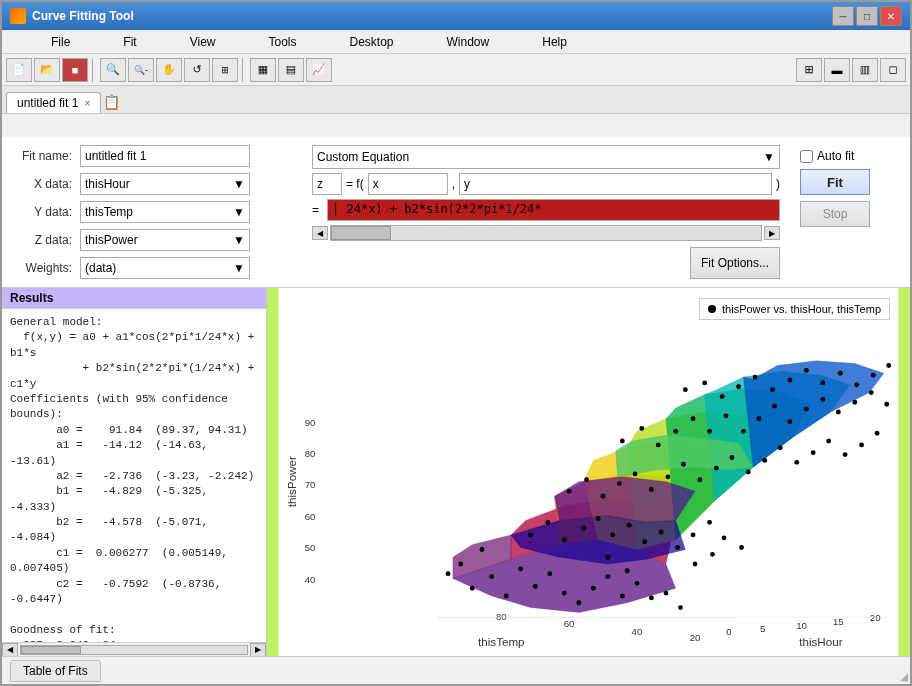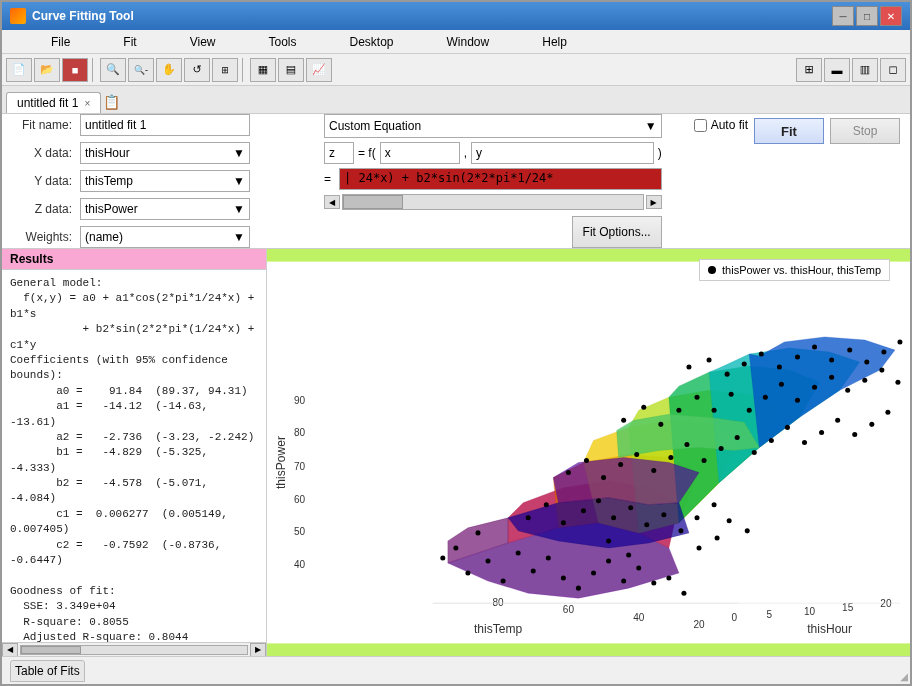--- a/index.html
+++ b/index.html
@@ -139,24 +139,25 @@
       display: flex;
       align-items: center;
       justify-content: center;
       font-size: 14px;
       cursor: pointer;
       color: #555;
     }
     .fit-config {
       background: white;
       border-bottom: 1px solid #ccc;
-      padding: 0 10px;
-      display: flex;
-      gap: 32px;
+      padding: 8px 10px;
+      display: flex;
+      gap: 20px;
       flex-shrink: 0;
+      margin-top: 23px;
     }
     .fit-left {
       display: flex;
       flex-direction: column;
       gap: 6px;
       min-width: 280px;
     }
     .fit-row {
       display: flex;
       align-items: center;
@@ -230,21 +231,21 @@
       gap: 2px;
     }
     .eq-scrollbar {
       flex: 1;
       height: 16px;
       background: #e0e0e0;
       border: 1px solid #aaa;
     }
     .fit-right {
       display: flex;
-      flex-direction: row;
+      flex-direction: column;
       align-items: flex-start;
       gap: 6px;
       min-width: 100px;
       padding-top: 4px;
     }
     .auto-fit-row {
       display: flex;
       align-items: center;
       gap: 4px;
     }
@@ -283,21 +284,21 @@
     .results-panel {
       width: 265px;
       background: white;
       border-right: 1px solid #ccc;
       display: flex;
       flex-direction: column;
       overflow: hidden;
       flex-shrink: 0;
     }
     .results-title {
-      background: #f9a8d4;
+      background: #c4b5fd;
       border-bottom: 1px solid #ccc;
       padding: 3px 8px;
       font-size: 12px;
       font-weight: bold;
     }
     .results-content {
       flex: 1;
       overflow: auto;
       padding: 6px 8px;
       font-size: 11px;
@@ -356,21 +357,21 @@
     .bottom-bar {
       background: #f0f0f0;
       border-top: 1px solid #ccc;
       height: 28px;
       display: flex;
       align-items: center;
       padding: 0 8px;
       flex-shrink: 0;
     }
     .table-of-fits-tab {
-      padding: 3px 4px;
+      padding: 3px 12px;
       background: #e8e8e8;
       border: 1px solid #bbb;
       border-radius: 3px 3px 0 0;
       font-size: 12px;
       cursor: pointer;
     }
     .eq-formula-area {
       border: 1px solid #aaa;
       background: #b91c1c;
       padding: 2px 4px;
@@ -471,21 +472,21 @@
       <div class="fit-row">
         <span class="fit-label">Z data:</span>
         <div class="fit-select-arrow">
           <span>thisPower</span>
           <span>▼</span>
         </div>
       </div>
       <div class="fit-row">
         <span class="fit-label">Weights:</span>
         <div class="fit-select-arrow">
-          <span>(name)</span>
+          <span>(data)</span>
           <span>▼</span>
         </div>
       </div>
     </div>
 
     <div class="fit-middle">
       <div class="eq-type-row">
         <div class="eq-type-select">
           <span>Custom Equation</span>
           <span>▼</span>

